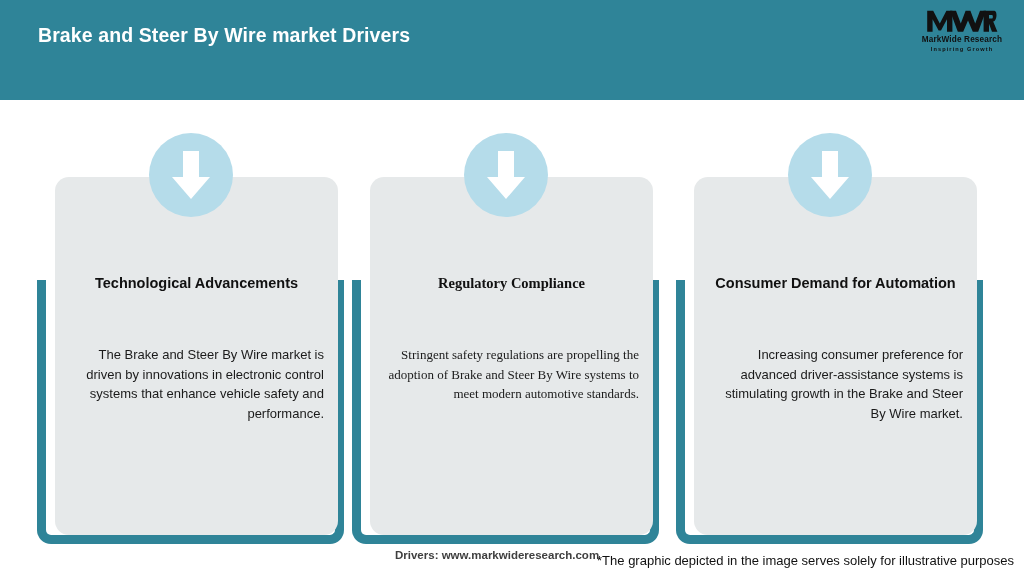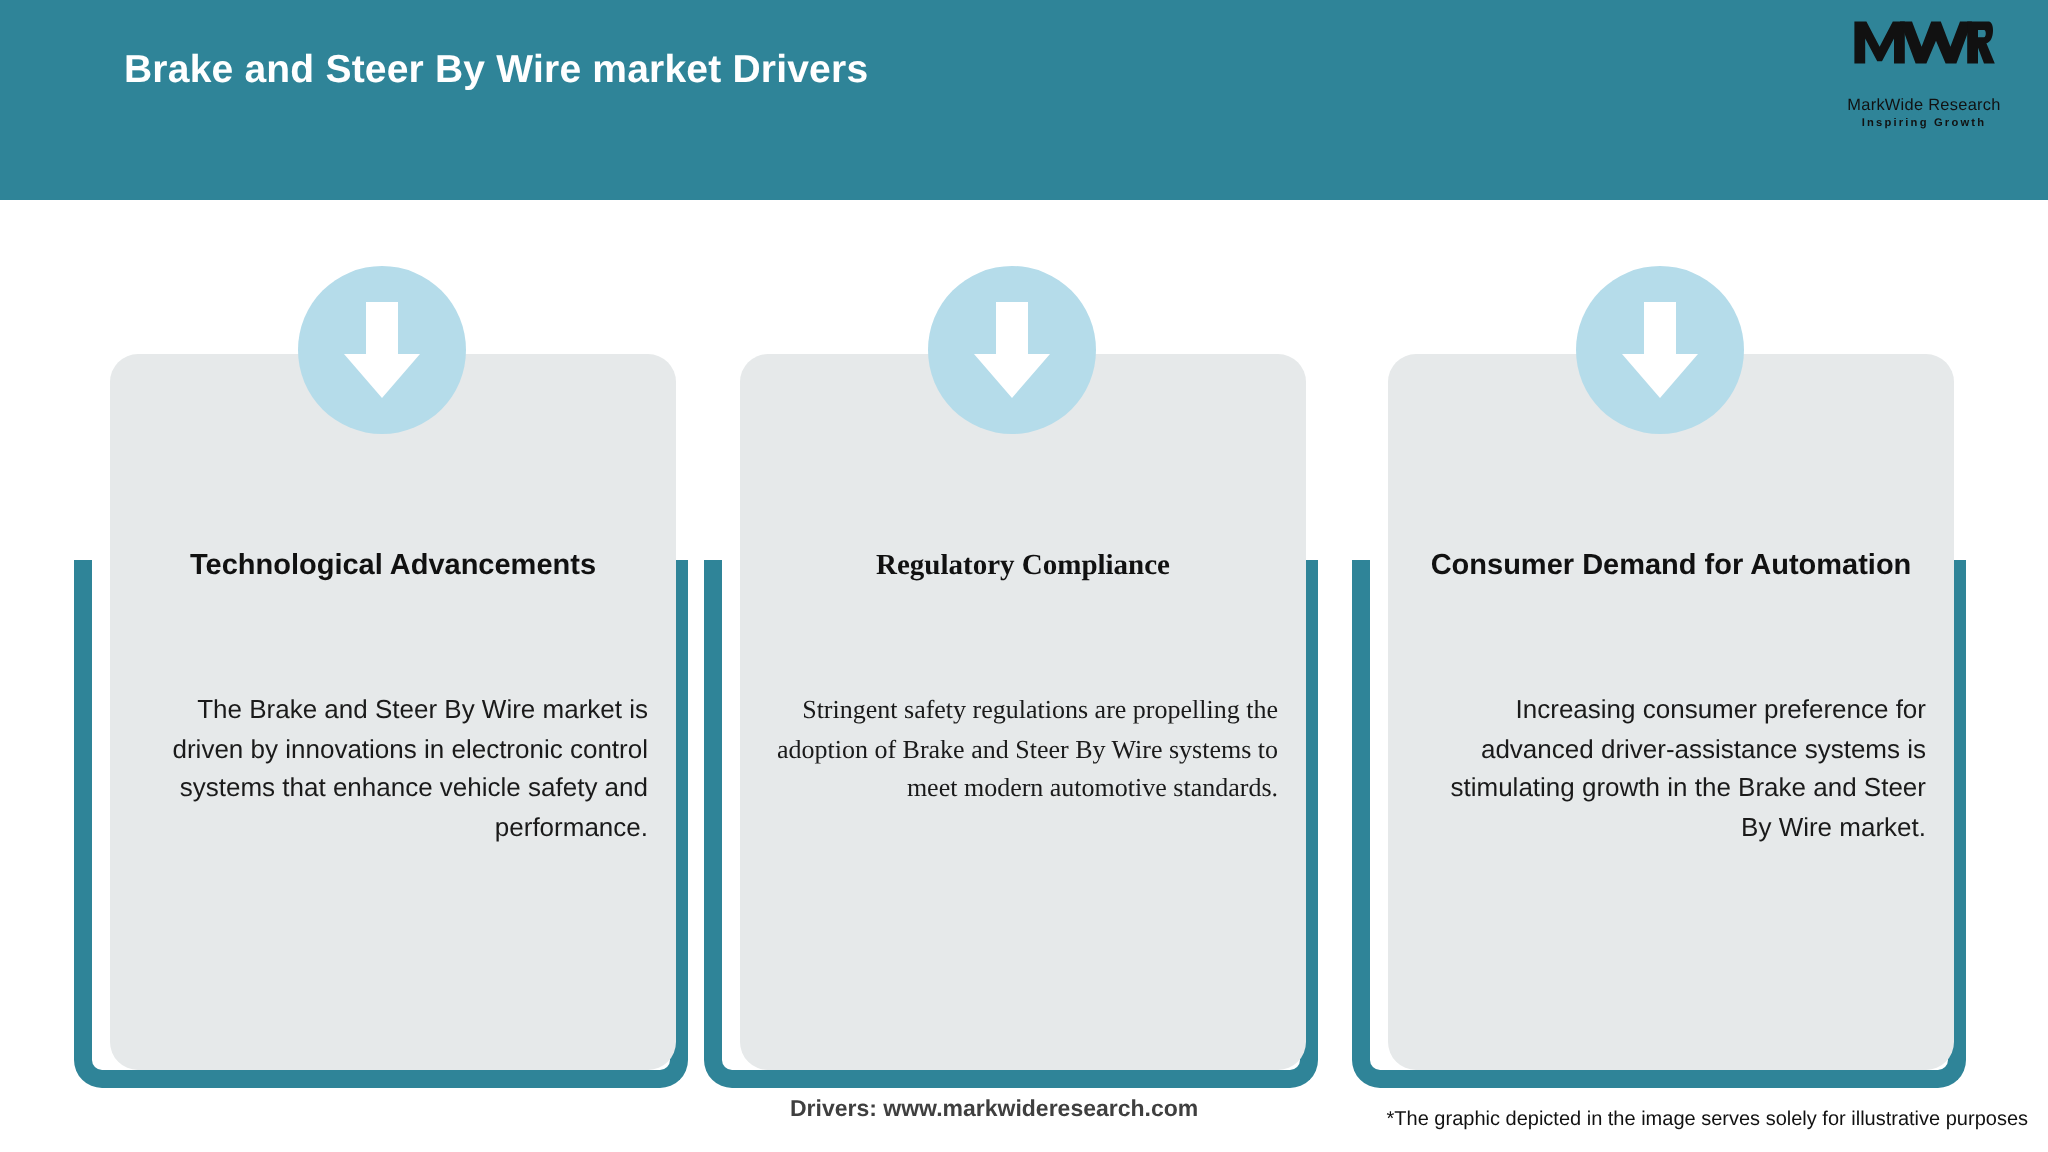--- a/index.html
+++ b/index.html
@@ -27,46 +27,45 @@
   }
   #page-title {
     position: absolute;
     left: 38px;
     top: 24px;
     font-size: 19.5px;
     font-weight: bold;
     color: #ffffff;
     letter-spacing: 0.1px;
     white-space: nowrap;
-    margin-left: 24px;
   }
 
   
   #logo {
     position: absolute;
     right: 12px;
     top: 8px;
     width: 100px;
     height: 52px;
     text-align: center;
   }
   #logo-mark {
     display: block;
     margin: 0 auto;
     width: 72px;
     height: 26px;
   }
   #logo-name {
     display: block;
     font-size: 8.2px;
-    font-weight: normal;
+    font-weight: bold;
     color: #111111;
     letter-spacing: 0.15px;
     line-height: 10px;
-    margin-top: 14px;
+    margin-top: 1px;
   }
   #logo-tagline {
     display: block;
     font-size: 5.6px;
     font-weight: bold;
     color: #111111;
     letter-spacing: 1.1px;
     line-height: 8px;
   }
 
@@ -163,21 +162,21 @@
     font-size: 11.5px;
     font-weight: bold;
     color: #3f3f3f;
     white-space: nowrap;
   }
   #disclaimer-note {
     position: absolute;
     right: 10px;
     top: 560px;
     transform: translateY(-50%);
-    font-size: 10px;
+    font-size: 13px;
     color: #111111;
     white-space: nowrap;
   }
 </style>
 </head>
 <body>
 
 <div id="header-bar">
   <div id="page-title">Brake and Steer By Wire market Drivers</div>
 

